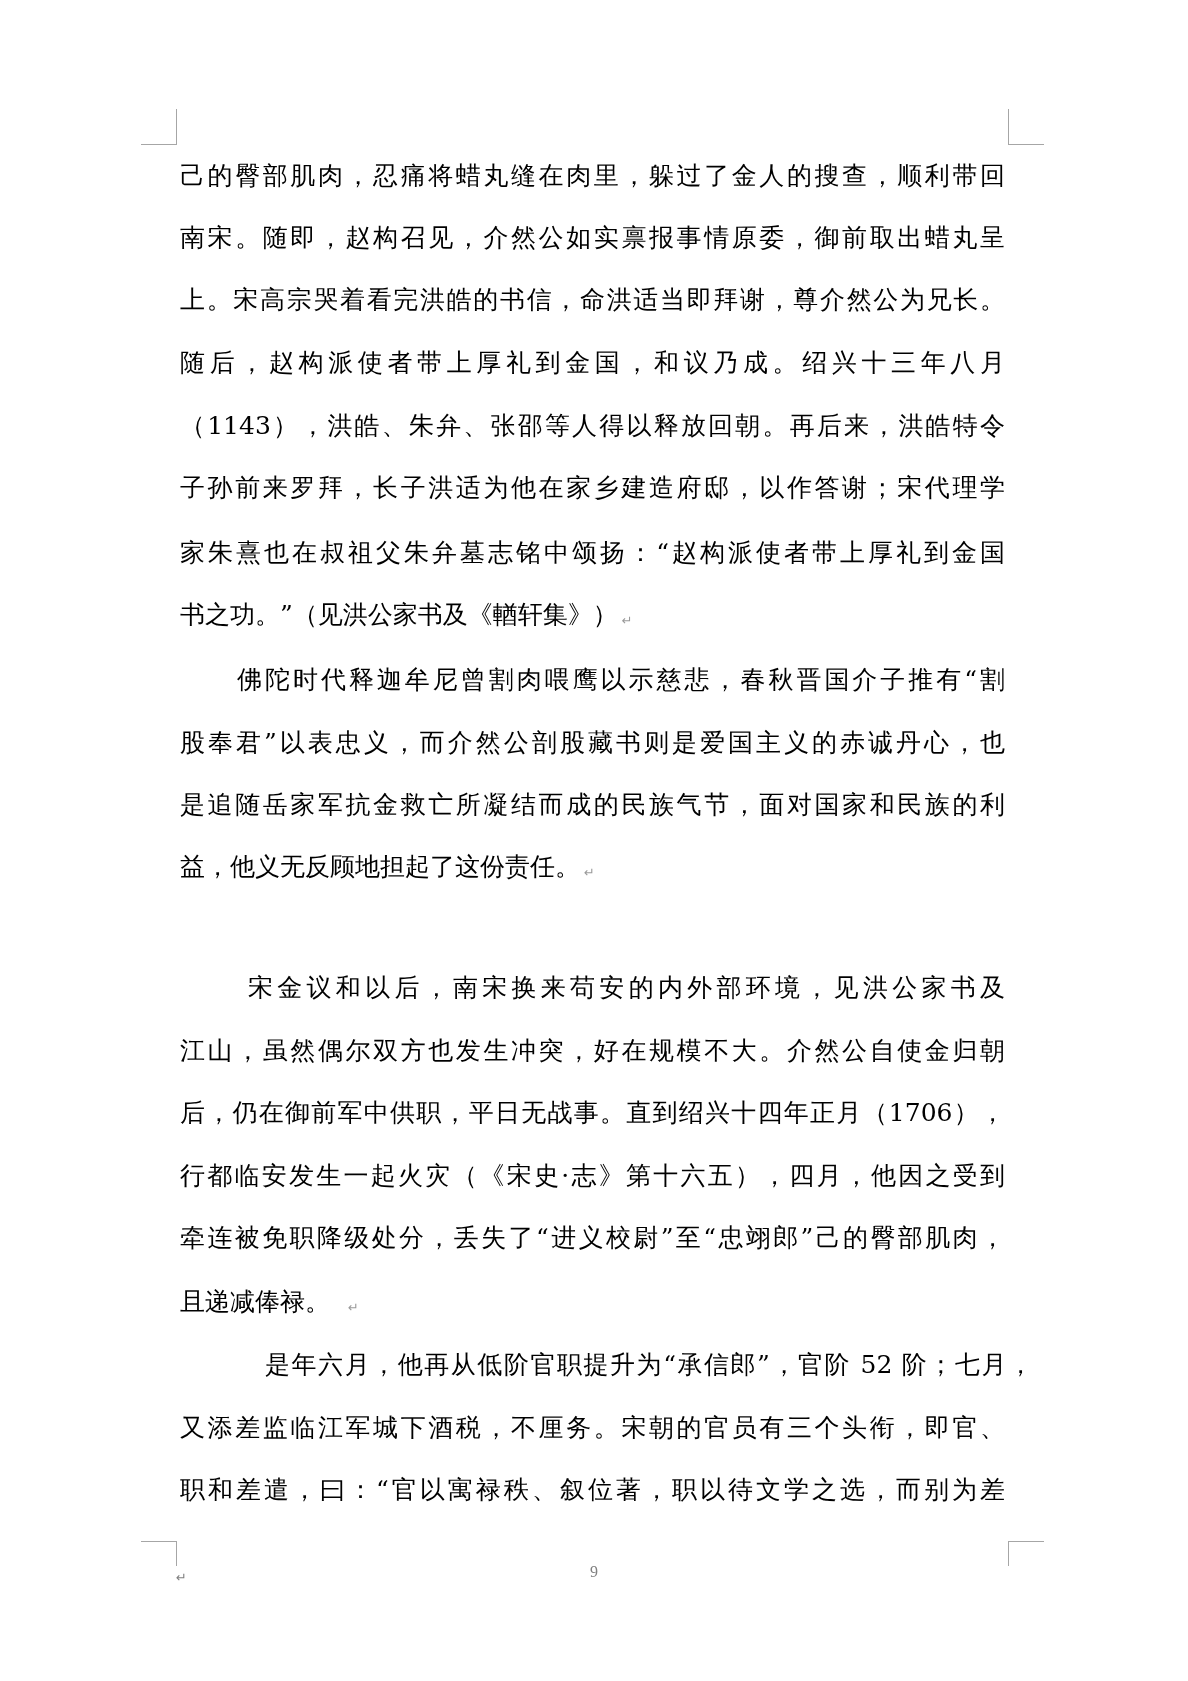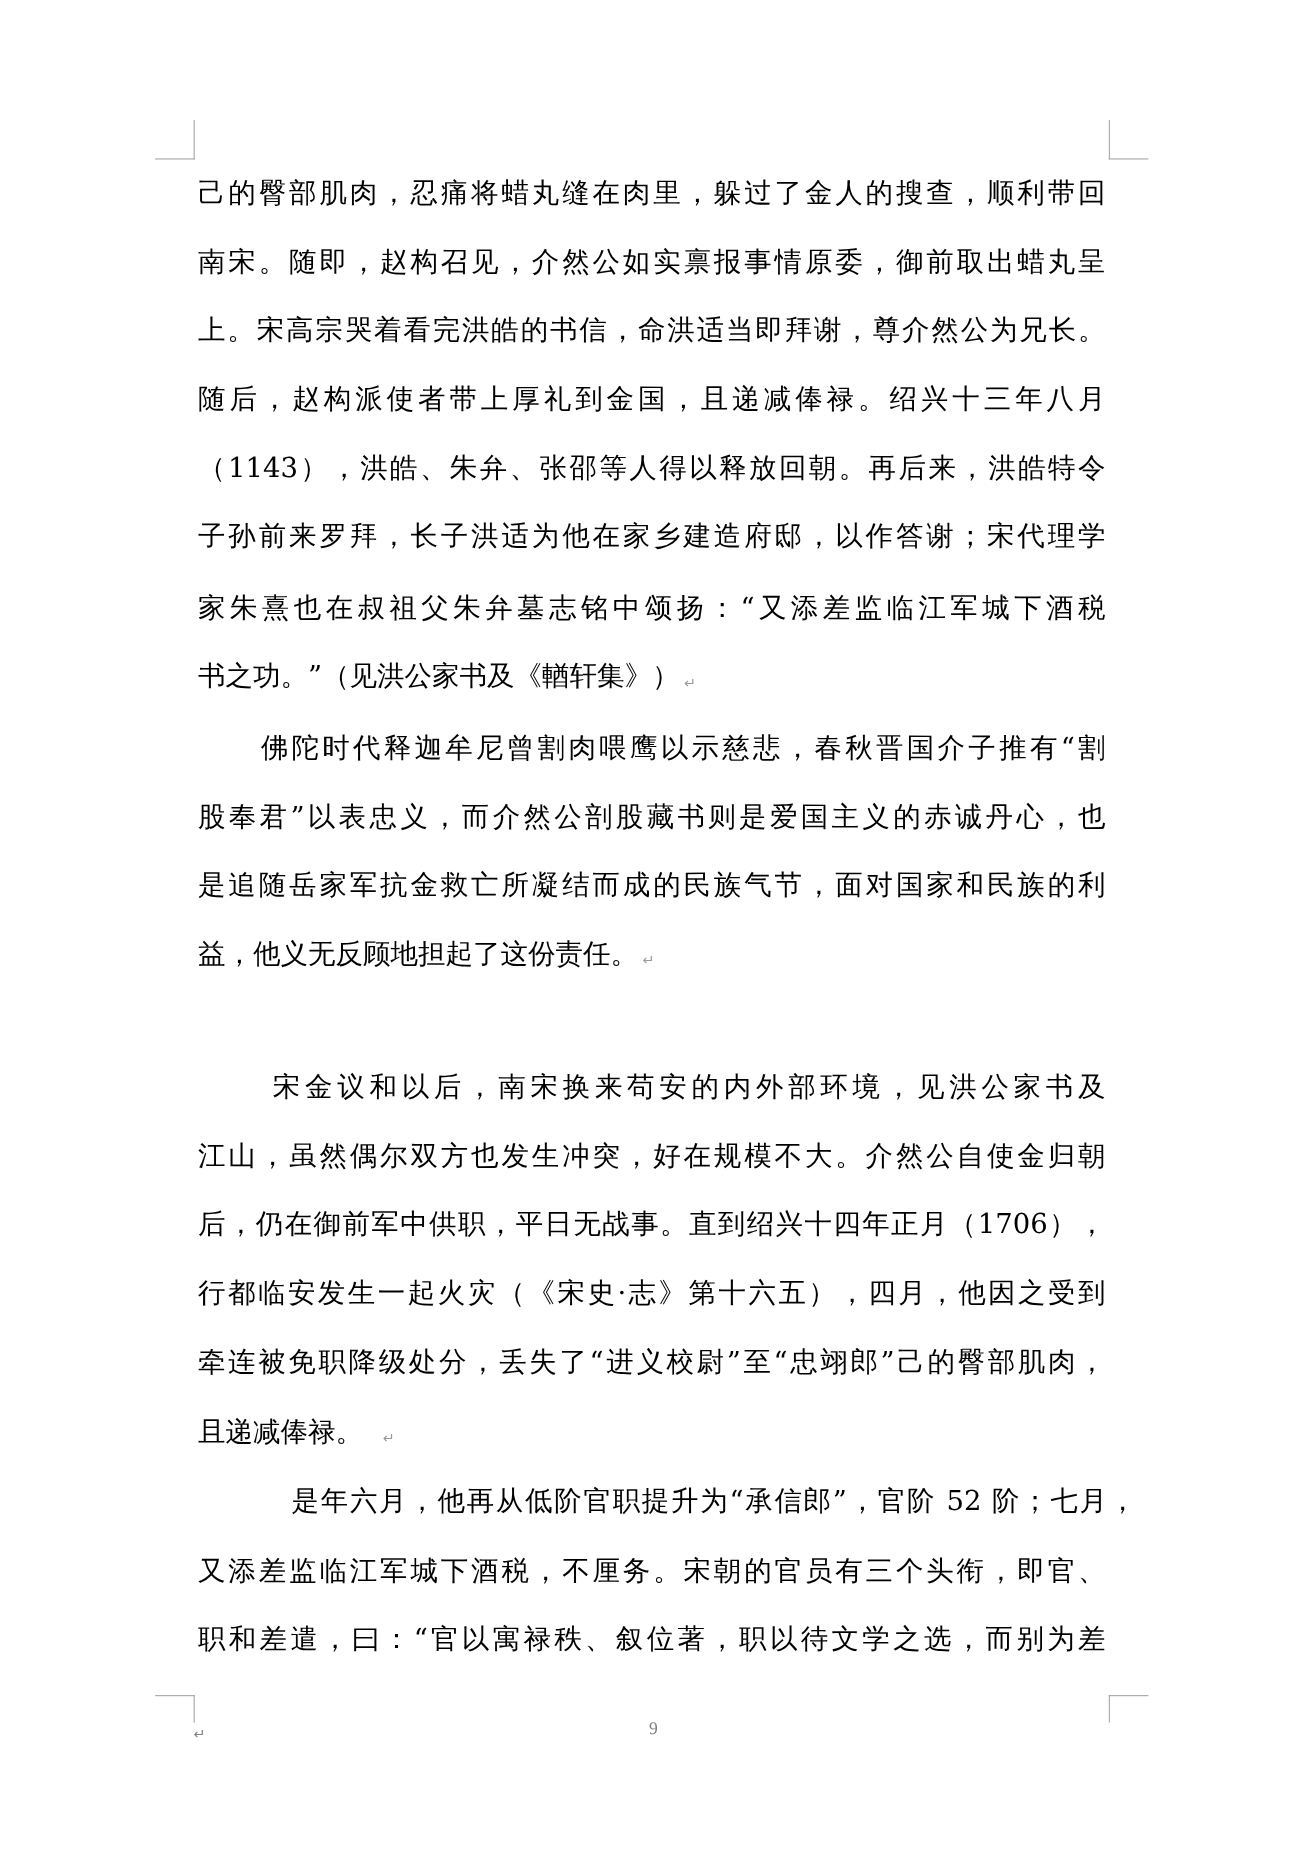--- a/index.html
+++ b/index.html
@@ -29,24 +29,24 @@
   <div class="crop" style="left:1008px;top:144px;width:36px;height:1px;"></div>
   <div class="crop" style="left:141px;top:1541px;width:36px;height:1px;"></div>
   <div class="crop" style="left:176px;top:1541px;width:1px;height:25px;"></div>
   <div class="crop" style="left:1008px;top:1541px;width:36px;height:1px;"></div>
   <div class="crop" style="left:1008px;top:1541px;width:1px;height:25px;"></div>
 
   <div id="body-text">
       <div class="line just" style="left: 180px; top: 159px; width: 825px;"><span>己的臀部肌肉，忍痛将蜡丸缝在肉里，躲过了金人的搜查，顺利带回</span></div>
       <div class="line just" style="left: 180px; top: 221px; width: 825px;"><span>南宋。随即，赵构召见，介然公如实禀报事情原委，御前取出蜡丸呈</span></div>
       <div class="line just" style="left: 180px; top: 283px; width: 825px;"><span>上。宋高宗哭着看完洪皓的书信，命洪适当即拜谢，尊介然公为兄长。</span></div>
-      <div class="line just" style="left: 180px; top: 346px; width: 825px;"><span>随后，赵构派使者带上厚礼到金国，且递减俸禄。绍兴十三年八月</span></div>
+      <div class="line just" style="left: 180px; top: 346px; width: 825px;"><span>随后，赵构派使者带上厚礼到金国，和议乃成。绍兴十三年八月</span></div>
       <div class="line just" style="left: 180px; top: 409px; width: 825px;"><span>（1143），洪皓、朱弁、张邵等人得以释放回朝。再后来，洪皓特令</span></div>
-      <div class="line just" style="left: 180px; top: 471px; width: 825px; font-family: Liberation Serif, serif;"><span>子孙前来罗拜，长子洪适为他在家乡建造府邸，以作答谢；宋代理学</span></div>
-      <div class="line just" style="left: 180px; top: 536px; width: 825px;"><span>家朱熹也在叔祖父朱弁墓志铭中颂扬：“又添差监临江军城下酒税</span></div>
+      <div class="line just" style="left: 180px; top: 471px; width: 825px;"><span>子孙前来罗拜，长子洪适为他在家乡建造府邸，以作答谢；宋代理学</span></div>
+      <div class="line just" style="left: 180px; top: 536px; width: 825px;"><span>家朱熹也在叔祖父朱弁墓志铭中颂扬：“赵构派使者带上厚礼到金国</span></div>
       <div class="line" style="left: 180px; top: 598px;"><span>书之功。”（见洪公家书及《輶轩集》）</span><span class="pmark">↵</span></div>
       <div class="line just" style="left: 237px; top: 663px; width: 768px;"><span>佛陀时代释迦牟尼曾割肉喂鹰以示慈悲，春秋晋国介子推有“割</span></div>
       <div class="line just" style="left: 180px; top: 726px; width: 825px;"><span>股奉君”以表忠义，而介然公剖股藏书则是爱国主义的赤诚丹心，也</span></div>
       <div class="line just" style="left: 180px; top: 788px; width: 825px;"><span>是追随岳家军抗金救亡所凝结而成的民族气节，面对国家和民族的利</span></div>
       <div class="line" style="left: 180px; top: 850px;"><span>益，他义无反顾地担起了这份责任。</span><span class="pmark">↵</span></div>
       <div class="line just" style="left: 248px; top: 971px; width: 757px;"><span>宋金议和以后，南宋换来苟安的内外部环境，见洪公家书及</span></div>
       <div class="line just" style="left: 180px; top: 1034px; width: 825px;"><span>江山，虽然偶尔双方也发生冲突，好在规模不大。介然公自使金归朝</span></div>
       <div class="line just" style="left: 180px; top: 1096px; width: 825px;"><span>后，仍在御前军中供职，平日无战事。直到绍兴十四年正月（1706），</span></div>
       <div class="line just" style="left: 180px; top: 1159px; width: 825px;"><span>行都临安发生一起火灾（《宋史·志》第十六五），四月，他因之受到</span></div>
       <div class="line just" style="left: 180px; top: 1221px; width: 825px;"><span>牵连被免职降级处分，丢失了“进义校尉”至“忠翊郎”己的臀部肌肉，</span></div>

